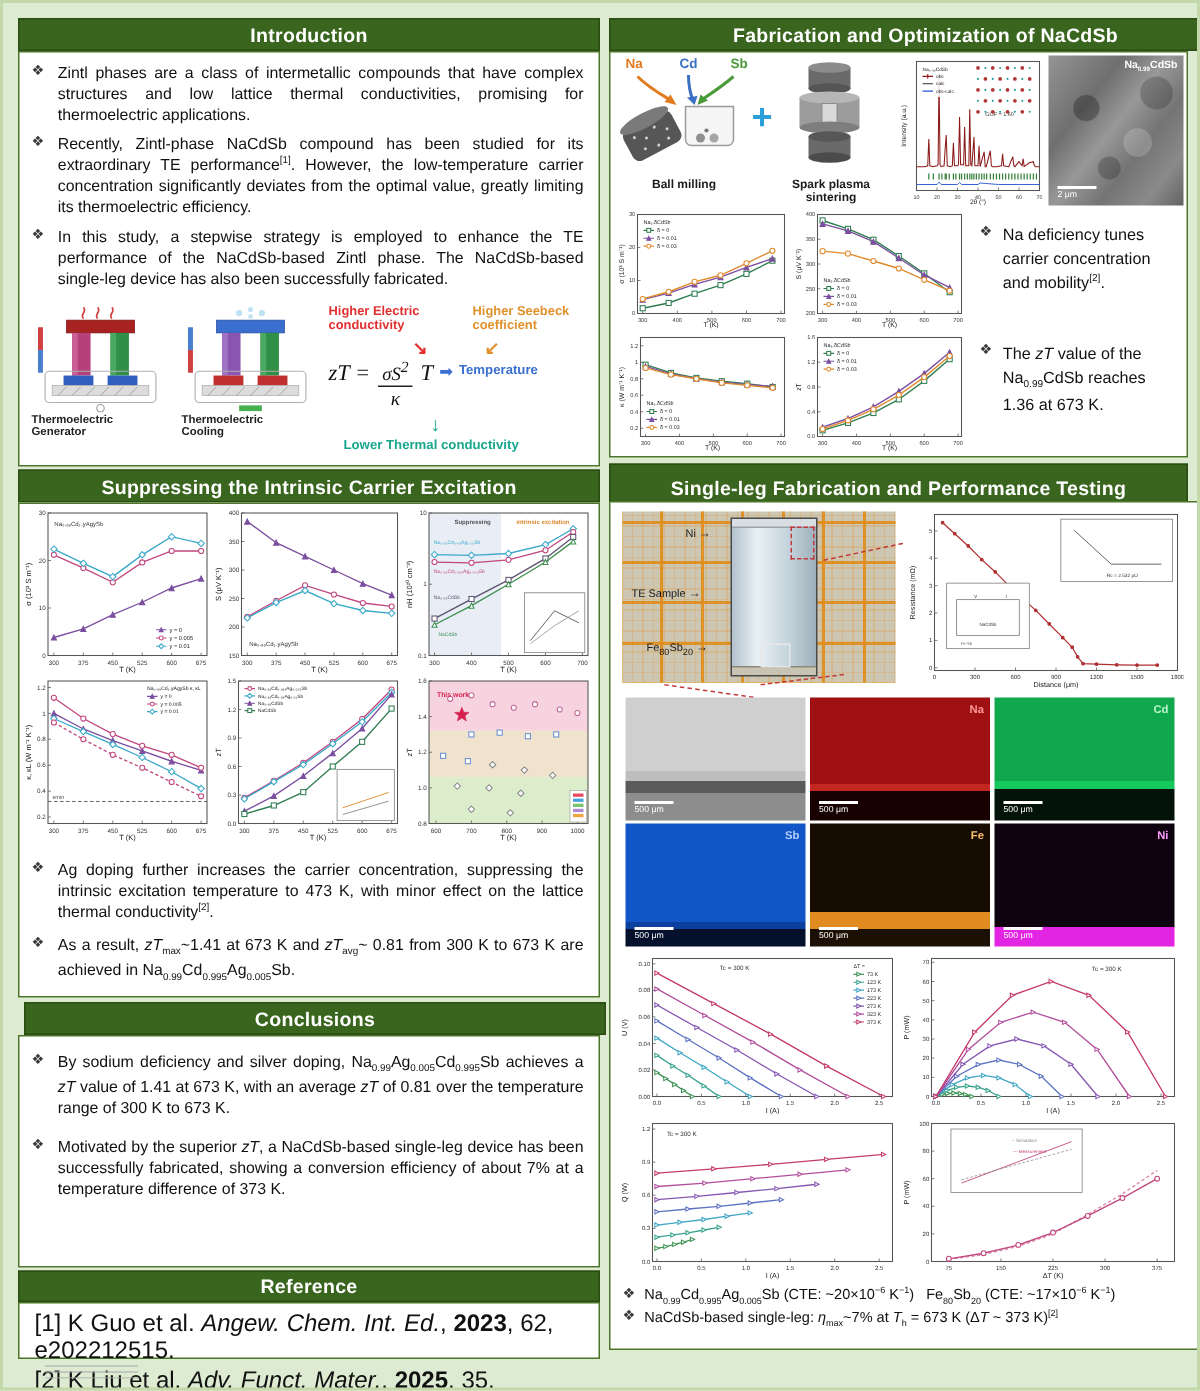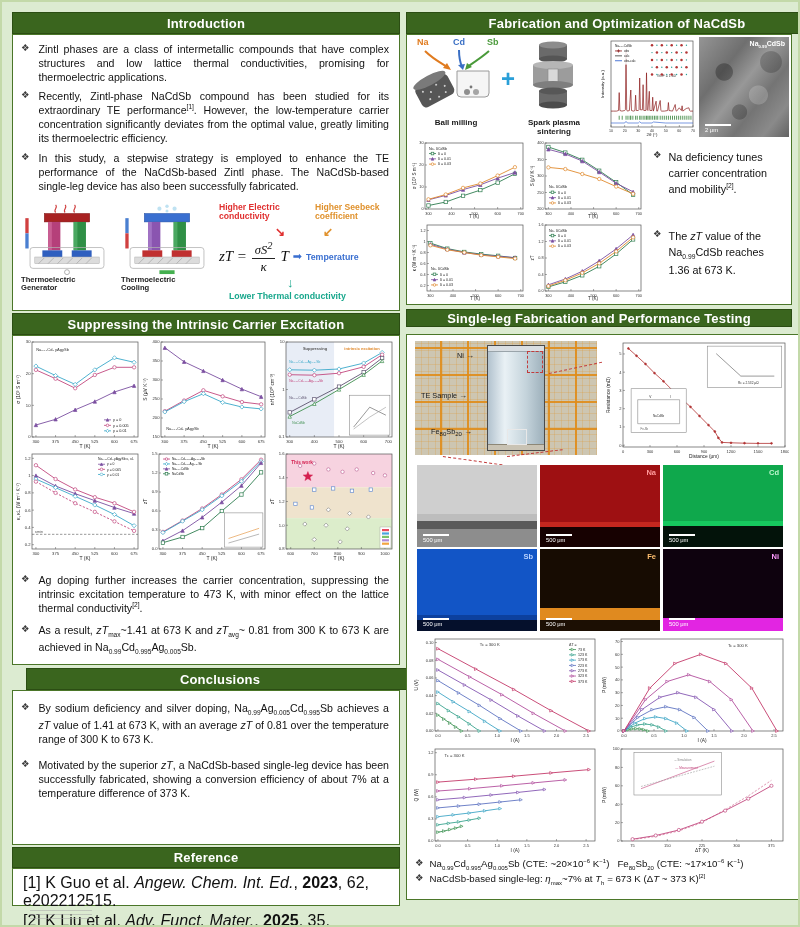--- a/index.html
+++ b/index.html
@@ -44,21 +44,21 @@
 .wbox{position:absolute;border:1px solid #e8e8e8}
 .rd{position:absolute;border-top:1.2px dashed #c23b3b;transform-origin:left top}
 .fablab{position:absolute;font-size:8px;font-weight:700;color:#1a1a1a;text-align:center;line-height:1.1}
 .elem{position:absolute;font-size:9px;font-weight:700}
 .plus{position:absolute;font-size:24px;font-weight:700;color:#2a9fd8}
 .devlab{position:absolute;font-size:7.6px;font-weight:700;color:#222;text-align:left;line-height:1.1}
 .fe-red{position:absolute;color:#e03030;font-size:8.6px;font-weight:700;line-height:1.08}
 .fe-org{position:absolute;color:#e0922e;font-size:8.6px;font-weight:700;line-height:1.08}
 .fe-teal{position:absolute;color:#18a78c;font-size:8.8px;font-weight:700;text-align:left}
 .fe-arrow{position:absolute;font-weight:700}
-.eqrow{position:absolute;display:flex;align-items:center;font-family:"Liberation Serif",serif;font-style:italic;color:#111}
+.eqrow{position:absolute;display:flex;align-items:flex-start;font-family:"Liberation Serif",serif;font-style:italic;color:#111}
 .eq-zt{font-size:15px}
 .frac{display:inline-block;text-align:center;margin:0 5px;line-height:1}
 .frac .num{display:block;font-size:12.5px;border-bottom:1.2px solid #222;padding:0 3px 1px}
 .frac .den{display:block;font-size:13px;padding-top:1px}
 .eq-t{font-size:15px}
 .eq-arr{color:#3a6fd0;font-size:11px;margin:0 4px;font-style:normal}
 .eq-temp{color:#3a6fd0;font-weight:700;font-size:8.8px;font-style:normal;font-family:"Liberation Sans",sans-serif}
 .fbullet{display:flex;gap:7px;font-size:10.8px;line-height:1.5;color:#111}
 .sbullet{display:flex;gap:6px;font-size:9.7px;line-height:1.5;color:#111}
 .smudge{position:absolute;left:28px;top:908px;width:62px;height:9px;opacity:.55;background:repeating-linear-gradient(0deg,#aaa 0 1px,transparent 1px 4px)}
@@ -550,21 +550,21 @@
           <span class="bm">❖</span>
           <span class="bt">Ag doping further increases the carrier concentration, suppressing the intrinsic excitation temperature to 473 K, with minor effect on the lattice thermal conductivity<sup>[2]</sup>.</span>
         </div>
       <div class="bullet" style="margin-top:8px">
           <span class="bm">❖</span>
           <span class="bt">As a result, <i>zT</i><sub>max</sub>~1.41 at 673 K and <i>zT</i><sub>avg</sub>~ 0.81 from 300 K to 673 K are achieved in Na<sub>0.99</sub>Cd<sub>0.995</sub>Ag<sub>0.005</sub>Sb.</span>
         </div>
     </div>
   </div>
 
-  <div class="hdr" style="left:24px;top:666px;width:388px;height:22px">
+  <div class="hdr" style="left:14px;top:666px;width:388px;height:22px">
     <span>Conclusions</span>
   </div>
   <div class="panel" style="left:10px;top:688px;width:388px;height:155px">
     <div class="bullets" style="padding-top:10px">
       <div class="bullet">
           <span class="bm">❖</span>
           <span class="bt">By sodium deficiency and silver doping, Na<sub>0.99</sub>Ag<sub>0.005</sub>Cd<sub>0.995</sub>Sb achieves a <i>zT</i> value of 1.41 at 673 K, with an average <i>zT</i> of 0.81 over the temperature range of 300 K to 673 K.</span>
         </div>
       <div class="bullet" style="margin-top:12px">
           <span class="bm">❖</span>
@@ -988,21 +988,21 @@
           <span class="bm">❖</span>
           <span class="bt" style="text-align:left;font-size:10.8px;line-height:1.5">Na deficiency tunes carrier concentration and mobility<sup>[2]</sup>.</span>
         </div>
       <div class="fbullet">
           <span class="bm">❖</span>
           <span class="bt" style="text-align:left;font-size:10.8px;line-height:1.5">The <i>zT</i> value of the Na<sub>0.99</sub>CdSb reaches 1.36 at 673 K.</span>
         </div>
     </div>
   </div>
 
-  <div class="hdr" style="left:404px;top:307px;width:386px;height:18px">
+  <div class="hdr" style="left:404px;top:307px;width:386px;height:33px">
     <span>Single-leg Fabrication and Performance Testing</span>
   </div>
   <div class="panel" style="left:404px;top:332px;width:460px;height:566px">
 
     <div class="photo" style="left:8px;top:6px;width:182px;height:114px">
       <div class="tesample">
         <div class="ni-strip"></div>
         <div class="fe-strip"></div>
       </div>
       <div class="rdbox" style="left:112px;top:10px;width:16px;height:22px"></div>

